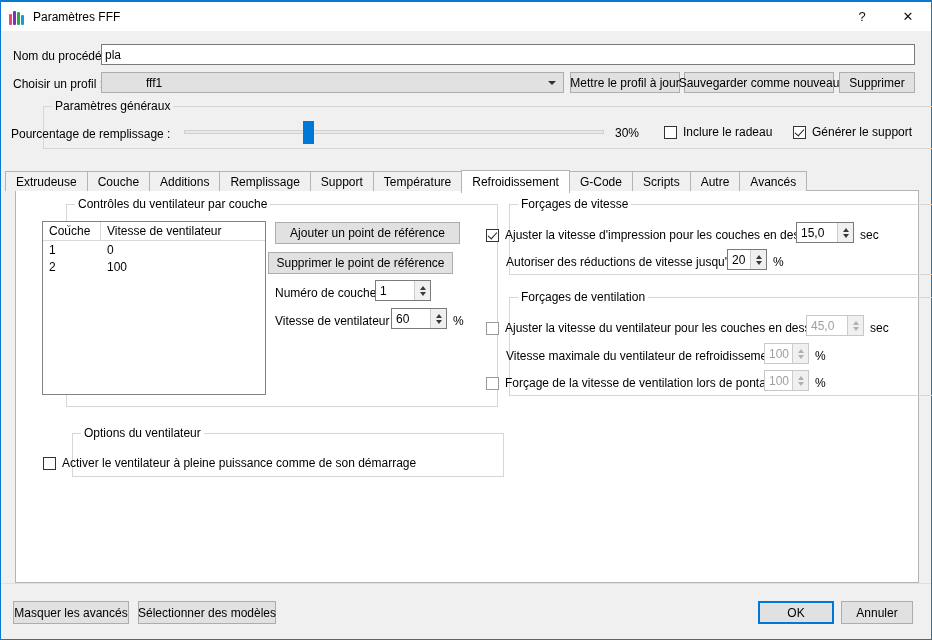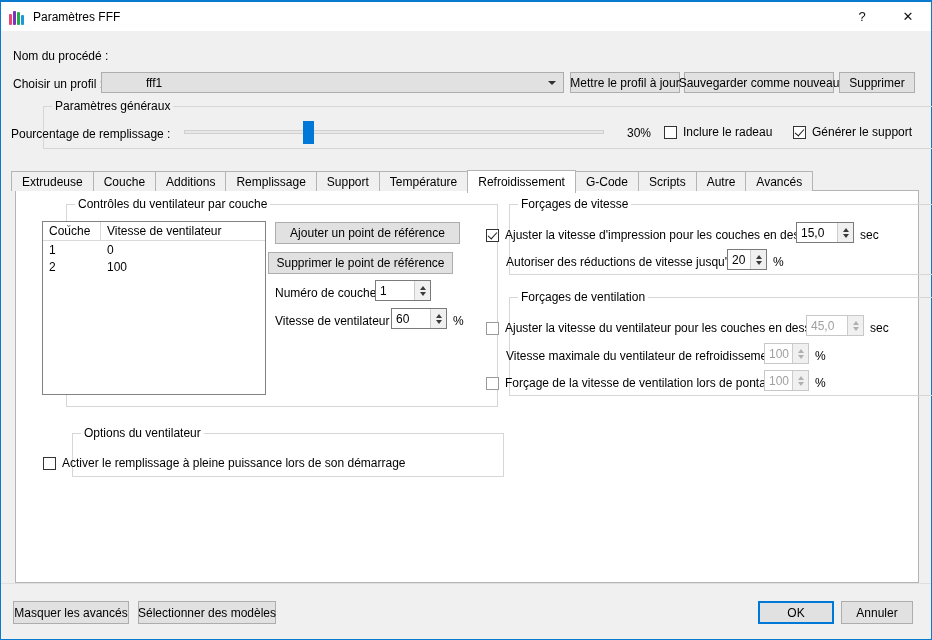--- a/index.html
+++ b/index.html
@@ -100,21 +100,21 @@
   }
   .cb-box.disabled { border-color:#9a9a9a; background:#fff; }
   .cb-box.checked::after {
     content:""; position:absolute; left:3px; top:0px;
     width:4px; height:8px; border:solid #1a1a1a;
     border-width:0 1.6px 1.6px 0; transform:rotate(42deg);
   }
   .cb-label { font-size:12px; color:#000; }
 
   
-  .tabstrip { position:absolute; left:10px; top:168px; height:21px; display:flex; align-items:flex-end; z-index:3; }
+  .tabstrip { position:absolute; left:4px; top:168px; height:21px; display:flex; align-items:flex-end; z-index:3; }
   .tab {
     height:20px; padding:0 10px; font-size:12px;
     display:flex; align-items:center;
     background:#f0f0f0; border:1px solid #b4b4b4; border-bottom:none;
     margin-right:-1px; color:#000; cursor:default;
   }
   .tab.active {
     background:#ffffff; height:23px; margin-bottom:-2px;
     border-color:#b4b4b4; z-index:5; position:relative;
   }
@@ -180,37 +180,38 @@
     <span class="title-text">Paramètres FFF</span>
     <div class="title-buttons">
       <div class="tb-btn">?</div>
       <div class="tb-btn close">✕</div>
     </div>
   </div>
 
   <div class="form-area">
 
     <span class="lbl" style="left:12px; top:18px;">Nom du procédé :</span>
+    <input class="txt-input" style="left: 100px; top: 13px; width: 814px;" type="text" value="pla">
 
     <span class="lbl" style="left:12px; top:46px;">Choisir un profil :</span>
     <div class="combo" style="left:100px; top:41px; width:463px;padding-left:44px;">
       <span>fff1</span>
       <span class="arrow"></span>
     </div>
     <div class="btn" style="left:569px; top:41px; width:110px;">Mettre le profil à jour</div>
     <div class="btn" style="left:683px; top:41px; width:150px;">Sauvegarder comme nouveau</div>
     <div class="btn" style="left:838px; top:41px; width:76px;">Supprimer</div>
 
     <div class="group" style="left:10px; top:75px; width:904px; height:43px;">
       <span class="gtitle">Paramètres généraux</span>
     </div>
     <span class="lbl" style="left:10px; top:96px;">Pourcentage de remplissage :</span>
     <div class="slider-track" style="left:183px; top:99px; width:420px;"></div>
     <div class="slider-thumb" style="left:302px; top:90px;"></div>
-    <span class="lbl" style="left:614px; top:95px;margin-left:12px;">30%</span>
+    <span class="lbl" style="left:614px; top:95px;">30%</span>
 
     <div class="cb" style="left:663px; top:94px;">
       <span class="cb-box"></span>
       <span class="cb-label">Inclure le radeau</span>
     </div>
     <div class="cb" style="left:792px; top:94px;">
       <span class="cb-box checked"></span>
       <span class="cb-label">Générer le support</span>
     </div>
   </div>
@@ -271,21 +272,21 @@
           <span class="dn"></span>
         </span>
     </div>
     <span class="unit" style="left:437px; top:123px;">%</span>
 
     <div class="group onwhite" style="left:24px; top:242px; width:432px; height:44px;">
       <span class="gtitle">Options du ventilateur</span>
     </div>
     <div class="cb" style="left:27px; top:265px;">
       <span class="cb-box"></span>
-      <span class="cb-label">Activer le remplissage à pleine puissance lors de son démarrage</span>
+      <span class="cb-label">Activer le ventilateur à pleine puissance comme de son démarrage</span>
     </div>
 
     <div class="group onwhite" style="left:461px; top:13px; width:425px; height:71px;">
       <span class="gtitle">Forçages de vitesse</span>
     </div>
     <div class="cb" style="left:470px; top:37px;">
       <span class="cb-box checked"></span>
       <span class="cb-label">Ajuster la vitesse d'impression pour les couches en dessous</span>
     </div>
     <div class="spin" style="left:780px; top:31px; width:58px;">

